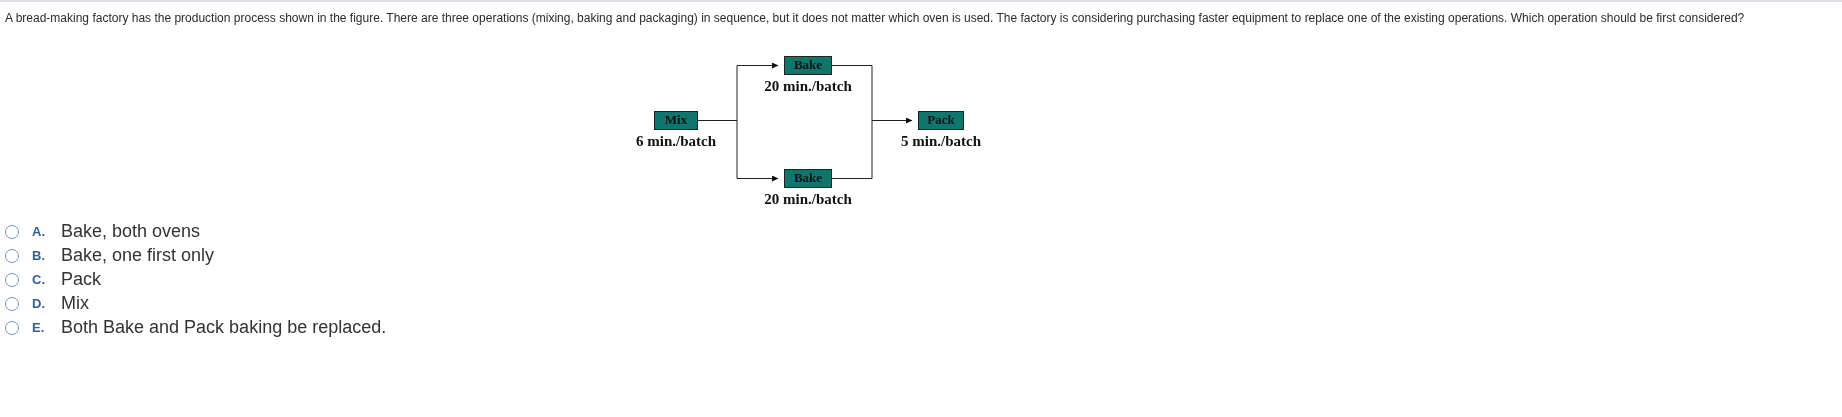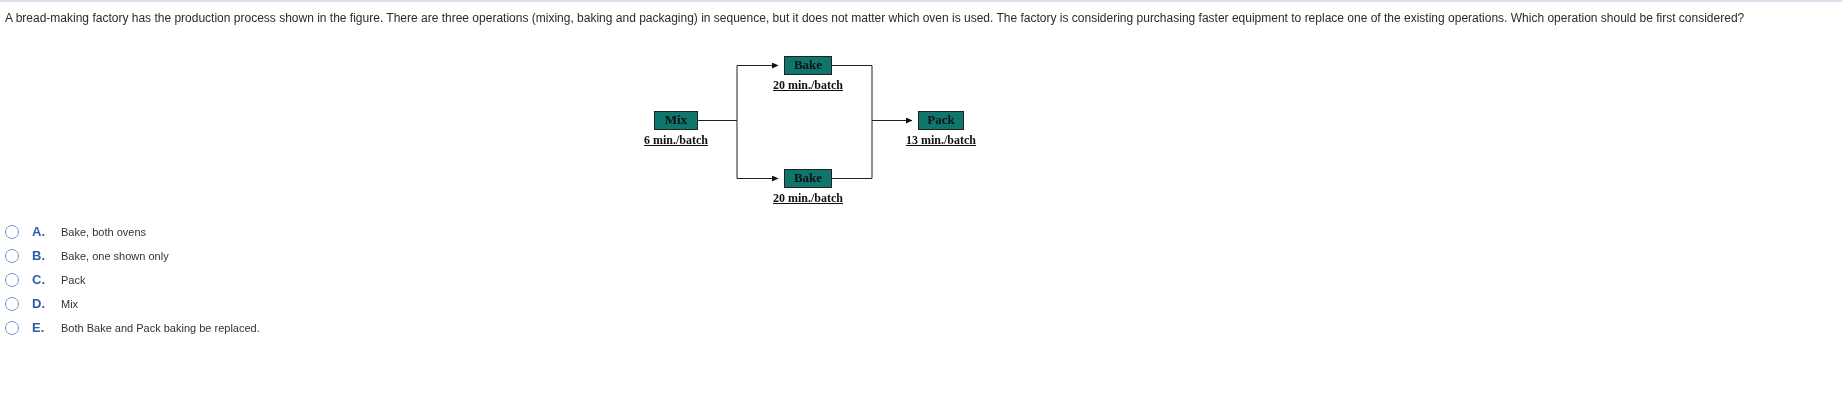--- a/index.html
+++ b/index.html
@@ -53,22 +53,21 @@
   }
   .node-mix   { left: 26px;  top: 59px;  width: 44px; }
   .node-bake-top    { left: 156px; top: 4px;   width: 48px; }
   .node-bake-bottom { left: 156px; top: 117px; width: 48px; }
   .node-pack  { left: 290px; top: 59px;  width: 46px; }
 
   .rate {
     position: absolute;
     width: 120px;
     text-align: center;
-    font-size: 12px;
-    text-decoration: underline;
+    font-size: 15px;
   }
   .rate-bake-top    { left: 120px; top: 26px;  }
   .rate-mix         { left: -12px; top: 81px;  }
   .rate-pack        { left: 253px; top: 81px;  }
   .rate-bake-bottom { left: 120px; top: 139px; }
 
   
   .options {
     position: absolute;
     left: 5px;
@@ -93,21 +92,21 @@
   }
   .option-letter {
     margin-left: 13px;
     width: 22px;
     font-weight: bold;
     font-size: 13px;
     color: var(--option-letter, #2d5fa8);
   }
   .option-text {
     margin-left: 7px;
-    font-size: 11px;
+    font-size: 18px;
     color: #333;
   }
 </style>
 </head>
 <body>
 
 <div class="page">
 
   <div class="question">A bread-making factory has the production process shown in the figure. There are three operations (mixing, baking and packaging) in sequence, but it does not matter which oven is used. The factory is considering purchasing faster equipment to replace one of the existing operations. Which operation should be first considered?</div>
 
@@ -135,36 +134,36 @@
     </div>
     <div class="node node-bake-bottom">
       <span>Bake</span>
     </div>
     <div class="node node-pack">
       <span>Pack</span>
     </div>
 
     <div class="rate rate-bake-top">20 min./batch</div>
     <div class="rate rate-mix">6 min./batch</div>
-    <div class="rate rate-pack">13 min./batch</div>
+    <div class="rate rate-pack">5 min./batch</div>
     <div class="rate rate-bake-bottom">20 min./batch</div>
   </div>
 
   <div class="options">
 
     <div class="option-row">
       <span class="radio"></span>
       <span class="option-letter">A.</span>
       <span class="option-text">Bake, both ovens</span>
     </div>
 
     <div class="option-row">
       <span class="radio"></span>
       <span class="option-letter">B.</span>
-      <span class="option-text">Bake, one shown only</span>
+      <span class="option-text">Bake, one first only</span>
     </div>
 
     <div class="option-row">
       <span class="radio"></span>
       <span class="option-letter">C.</span>
       <span class="option-text">Pack</span>
     </div>
 
     <div class="option-row">
       <span class="radio"></span>

